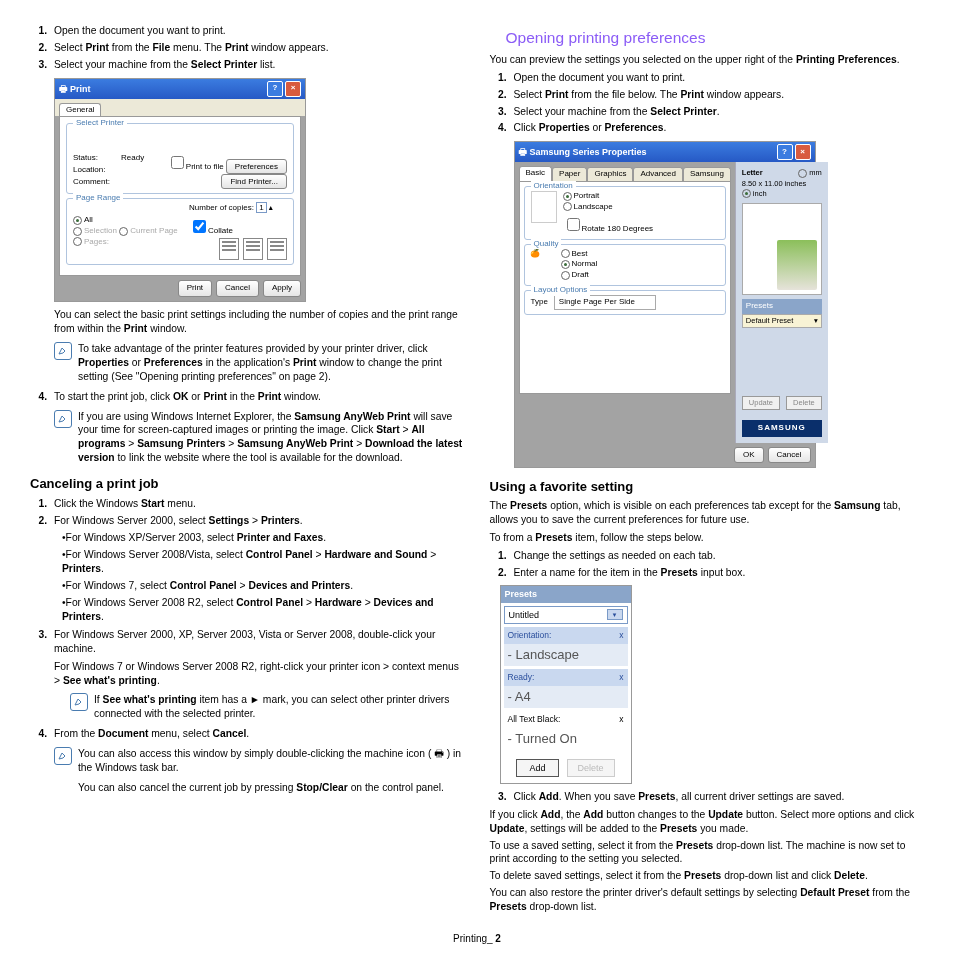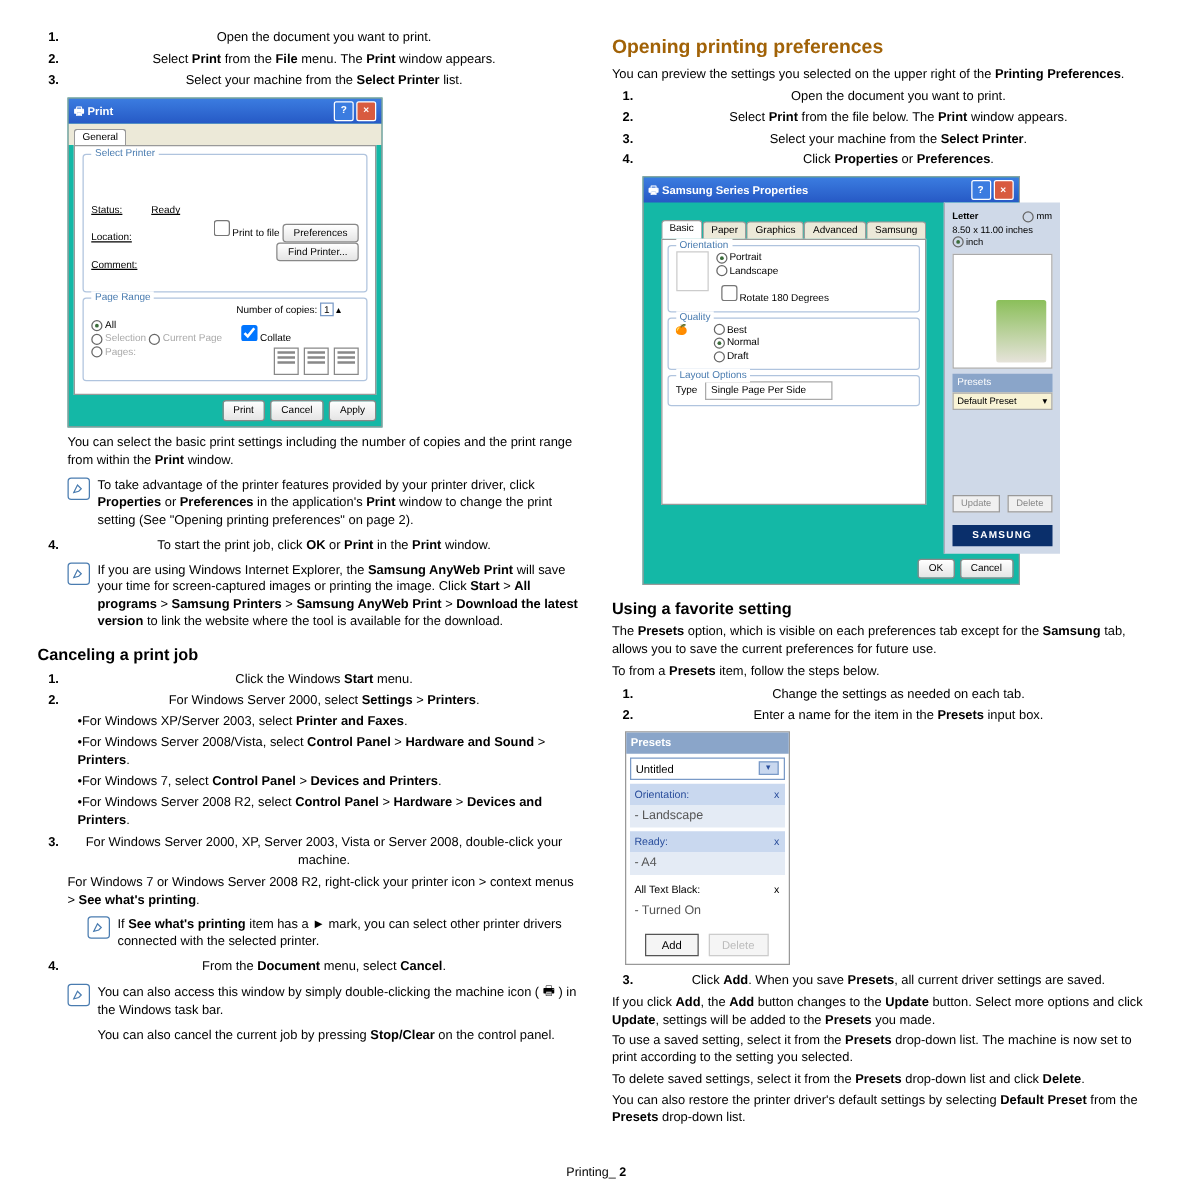--- a/index.html
+++ b/index.html
@@ -1,45 +1,45 @@
 <!DOCTYPE html>
 <html><head>
 <meta charset="utf-8">
 <style>
 body { margin: 0; font-family: Arial, sans-serif; background: #fff; }
 .page { width: 954px; height: 954px; padding: 20px 30px 10px 30px; box-sizing: border-box; display: flex; flex-direction: column; }
 .cols { display: flex; gap: 25px; flex: 1; }
 .col { flex: 1; font-size: 10.3px; line-height: 1.35; color: #000; }
-h2 { font-family: Arial, sans-serif; color: #a16207; font-weight: bold; font-size: 15.5px; margin: 8px 0 4px 0; }
+h2 { font-family: Arial, sans-serif; color: #8b5cf6; font-weight: normal; font-size: 15.5px; margin: 8px 0 4px 16px; }
 h3 { font-family: Arial, sans-serif; color: #000; font-weight: bold; font-size: 13px; margin: 10px 0 3px 0; }
-ol { padding-left: 20px; margin: 4px 0; text-align: center; }
+ol { padding-left: 20px; margin: 4px 0; }
 ol li { margin-bottom: 3px; padding-left: 4px; }
 ol li::marker { font-weight: bold; }
 .sub-bullet { margin-left: 32px; margin-bottom: 3px; }
 .sub-para { margin-left: 24px; margin-bottom: 3px; }
 .note-box { display: flex; align-items: flex-start; gap: 6px; margin: 6px 0 6px 24px; }
 .note-icon { width: 16px; height: 16px; border: 1px solid #4a7cb0; border-radius: 3px; display: flex; align-items: center; justify-content: center; flex-shrink: 0; background: #fff; }
 .note-icon svg { width: 10px; height: 10px; }
 .note-text { flex: 1; }
 .footer-txt { text-align: center; font-size: 10px; margin-top: 6px; }
 b { font-weight: bold; }
-.dialog { border: 1px solid #999; background: #14b8a6; margin: 6px 0 6px 24px; font-size: 8.5px; font-family: Tahoma, sans-serif; }
+.dialog { border: 1px solid #999; background: #a3a3a3; margin: 6px 0 6px 24px; font-size: 8.5px; font-family: Tahoma, sans-serif; }
 .titlebar { background: linear-gradient(to bottom, #3b7ce0, #2659c5); color: #fff; padding: 2px 4px; display: flex; align-items: center; justify-content: space-between; font-size: 9px; font-weight: bold; }
 .titlebar-icons { display: flex; gap: 2px; }
 .tb-btn { width: 14px; height: 14px; background: #d85b3f; border: 1px solid #fff; border-radius: 2px; display: flex; align-items: center; justify-content: center; color: #fff; font-size: 8px; }
 .tb-help { background: #3b7ce0; }
 .tabs-row { display: flex; background: #ece9d8; padding: 4px 4px 0 4px; text-align: right; }
 .tab { background: #fff; border: 1px solid #999; border-bottom: none; padding: 1px 6px; border-radius: 3px 3px 0 0; font-size: 8px; }
 .tab.inactive { background: #ece9d8; margin-top: 1px; }
 .dlg-body { background: #fff; margin: 0 4px 4px 4px; border: 1px solid #999; padding: 6px; }
 .fieldset { border: 1px solid #b0c4de; border-radius: 3px; padding: 4px 6px; margin-bottom: 4px; position: relative; font-size: 8px; }
 .fieldset .legend { position: absolute; top: -6px; left: 6px; background: #fff; padding: 0 3px; color: #4a7cb0; font-size: 8px; }
 .btn { background: linear-gradient(#fff, #e5e5e5); border: 1px solid #888; border-radius: 3px; padding: 2px 8px; font-size: 8px; }
 .row-right { display: flex; justify-content: flex-end; gap: 4px; margin-top: 4px; padding: 0 4px 4px 4px; }
-.kv { display: flex; gap: 8px; margin: 11px 0; text-decoration: underline; }
+.kv { display: flex; gap: 8px; margin: 1px 0; }
 .kv .k { width: 40px; }
 .chk { margin-right: 2px; }
 .radio-dot { display: inline-block; width: 7px; height: 7px; border: 1px solid #666; border-radius: 50%; margin-right: 2px; vertical-align: middle; }
 .radio-dot.sel::after { content: ''; display: block; width: 3px; height: 3px; margin: 2px; border-radius: 50%; background: #3a6c3a; }
 .sp-row { display: flex; justify-content: space-between; align-items: center; }
 .num-input { width: 32px; border: 1px solid #7a9ac7; background: #fff; padding: 0 2px; text-align: center; }
 .samsung-dlg { display: flex; }
 .sdlg-left { flex: 1; }
 .sdlg-right { width: 95px; background: #cfd9e8; border-left: 1px solid #aab; padding: 6px; font-size: 7.5px; }
 .preview-swatch { background: #fff; height: 90px; margin: 4px 0; border: 1px solid #aaa; position: relative; }
@@ -47,21 +47,21 @@
 .presets-bar { background: #8aa5c9; color: #fff; padding: 2px 4px; font-size: 8px; margin-top: 4px; }
 .preset-sel { background: #f8f3d5; border: 1px solid #aaa; padding: 1px 3px; display: flex; justify-content: space-between; font-size: 7.5px; }
 .preset-btns { display: flex; gap: 6px; justify-content: center; margin-top: 8px; }
 .mini-btn { border: 1px solid #999; background: #f0f0f0; padding: 1px 6px; font-size: 7.5px; color: #888; }
 .samsung-logo { color: #fff; background: #0a2f6b; text-align: center; padding: 3px; font-size: 8px; font-weight: bold; letter-spacing: 1px; margin-top: 10px; }
 .presets-dlg { border: 1px solid #999; width: 130px; margin: 6px 0 6px 10px; font-family: Tahoma, sans-serif; font-size: 9px; }
 .presets-dlg .hdr { background: #8aa5c9; color: #fff; padding: 2px 4px; font-weight: bold; font-size: 9px; }
 .presets-dlg .sel { border: 1px solid #7a9ac7; padding: 2px 4px; margin: 3px; display: flex; justify-content: space-between; align-items: center; background: #fff; }
 .presets-dlg .arrow { background: #c9d8ef; border: 1px solid #7a9ac7; width: 14px; text-align: center; font-size: 7px; color: #2a4e9c; }
 .presets-dlg .item-row { background: #c9d8ef; padding: 3px 4px; margin: 0 3px; display: flex; justify-content: space-between; font-size: 8.5px; color: #2a4e9c; }
-.presets-dlg .val { background: #e4ebf5; padding: 2px 4px; margin: 0 3px 3px 3px; font-size: 10px; color: #555; }
+.presets-dlg .val { background: #e4ebf5; padding: 2px 4px; margin: 0 3px 3px 3px; font-size: 13px; color: #555; }
 .presets-dlg .btnrow { display: flex; gap: 8px; padding: 6px; justify-content: center; }
 .presets-dlg .add { border: 1px solid #555; background: #f5f5f5; padding: 2px 12px; font-size: 9px; }
 .presets-dlg .del { border: 1px solid #ccc; color: #bbb; background: #f5f5f5; padding: 2px 10px; font-size: 9px; }
 .doc-icon { width: 24px; height: 30px; background: #fff; border: 1px solid #ccc; position: relative; }
 .printer-inline { display: inline-block; vertical-align: middle; }
 .page-icons { display: flex; gap: 4px; margin-top: 2px; margin-left: 30px; }
 .pg-ic { width: 18px; height: 20px; border: 1px solid #888; background: #fff; position: relative; }
 .pg-ic::before { content:''; position:absolute; left:2px; top:2px; right:2px; height:2px; background:#888; box-shadow: 0 4px 0 #888, 0 8px 0 #888; }
 </style>
 </head>
@@ -211,21 +211,21 @@
 
 <div class="dialog" style="width:300px;">
   <div class="titlebar">
     <span>🖶 <span>Samsung Series Properties</span></span>
     <div class="titlebar-icons">
       <div class="tb-btn tb-help">?</div>
       <div class="tb-btn">×</div>
     </div>
   </div>
   <div class="samsung-dlg">
-    <div class="sdlg-left" style="padding:14px;">
+    <div class="sdlg-left" style="padding:4px;">
       <div class="tabs-row" style="background:transparent;padding:0;">
         <div class="tab">Basic</div>
         <div class="tab inactive">Paper</div>
         <div class="tab inactive">Graphics</div>
         <div class="tab inactive">Advanced</div>
         <div class="tab inactive">Samsung</div>
       </div>
       <div style="border:1px solid #999;padding:4px;background:#fff;">
         <div class="fieldset">
           <span class="legend">Orientation</span>

